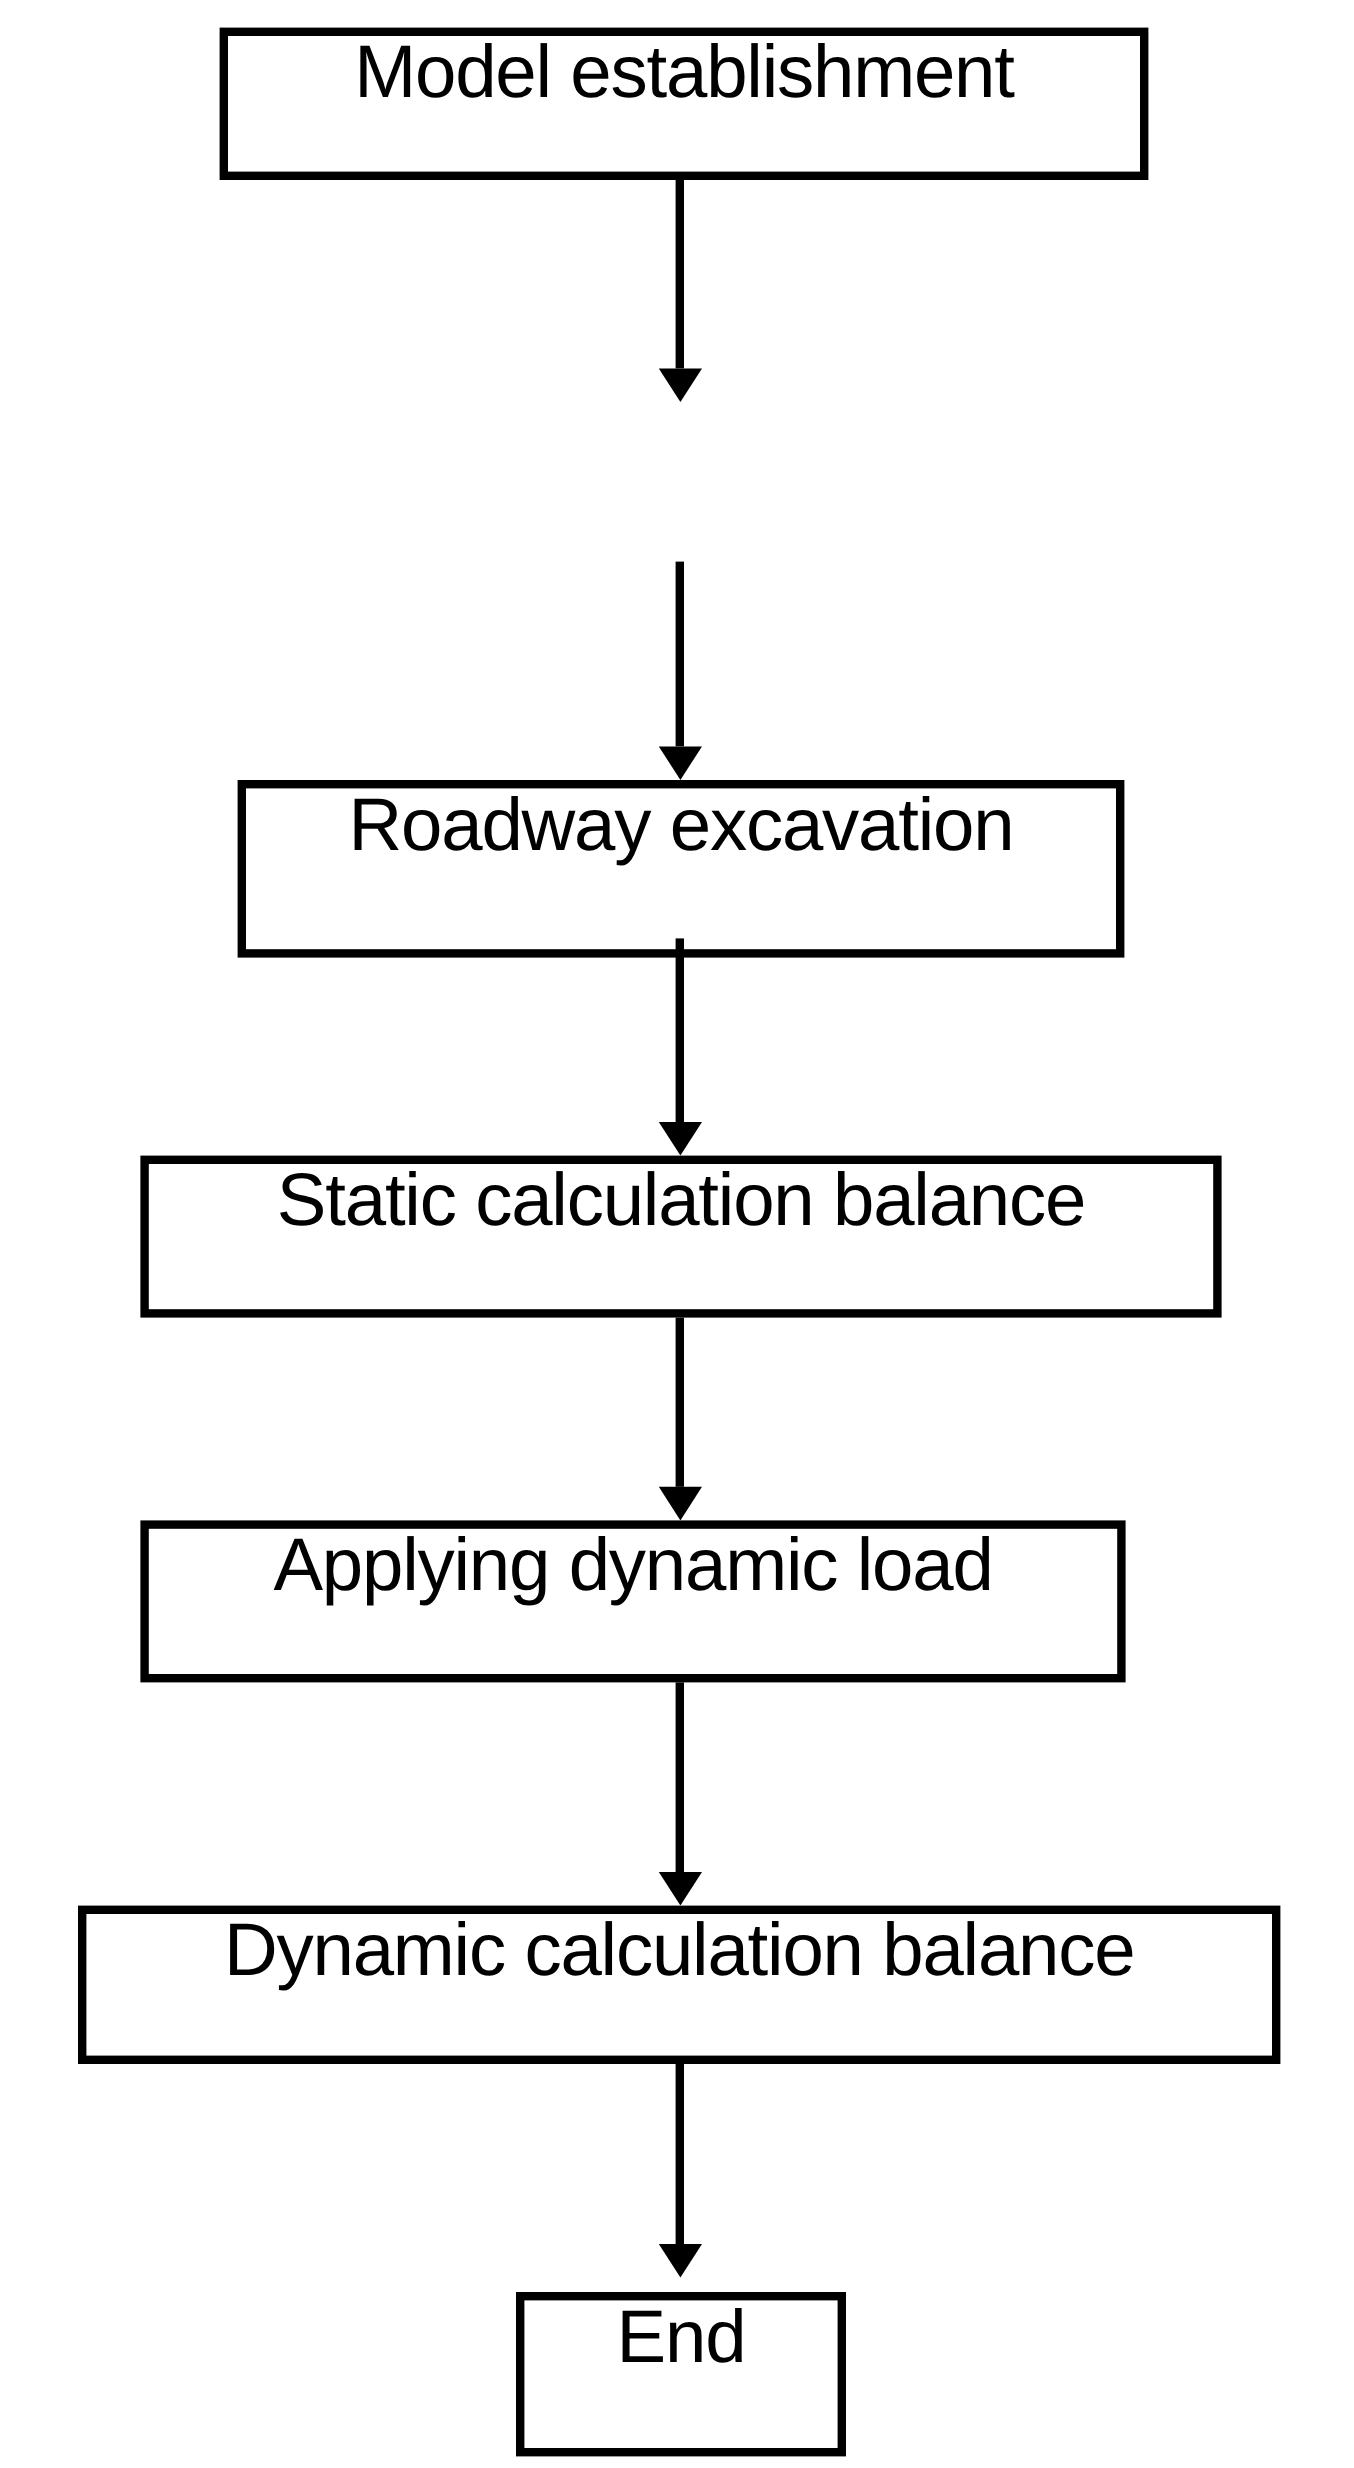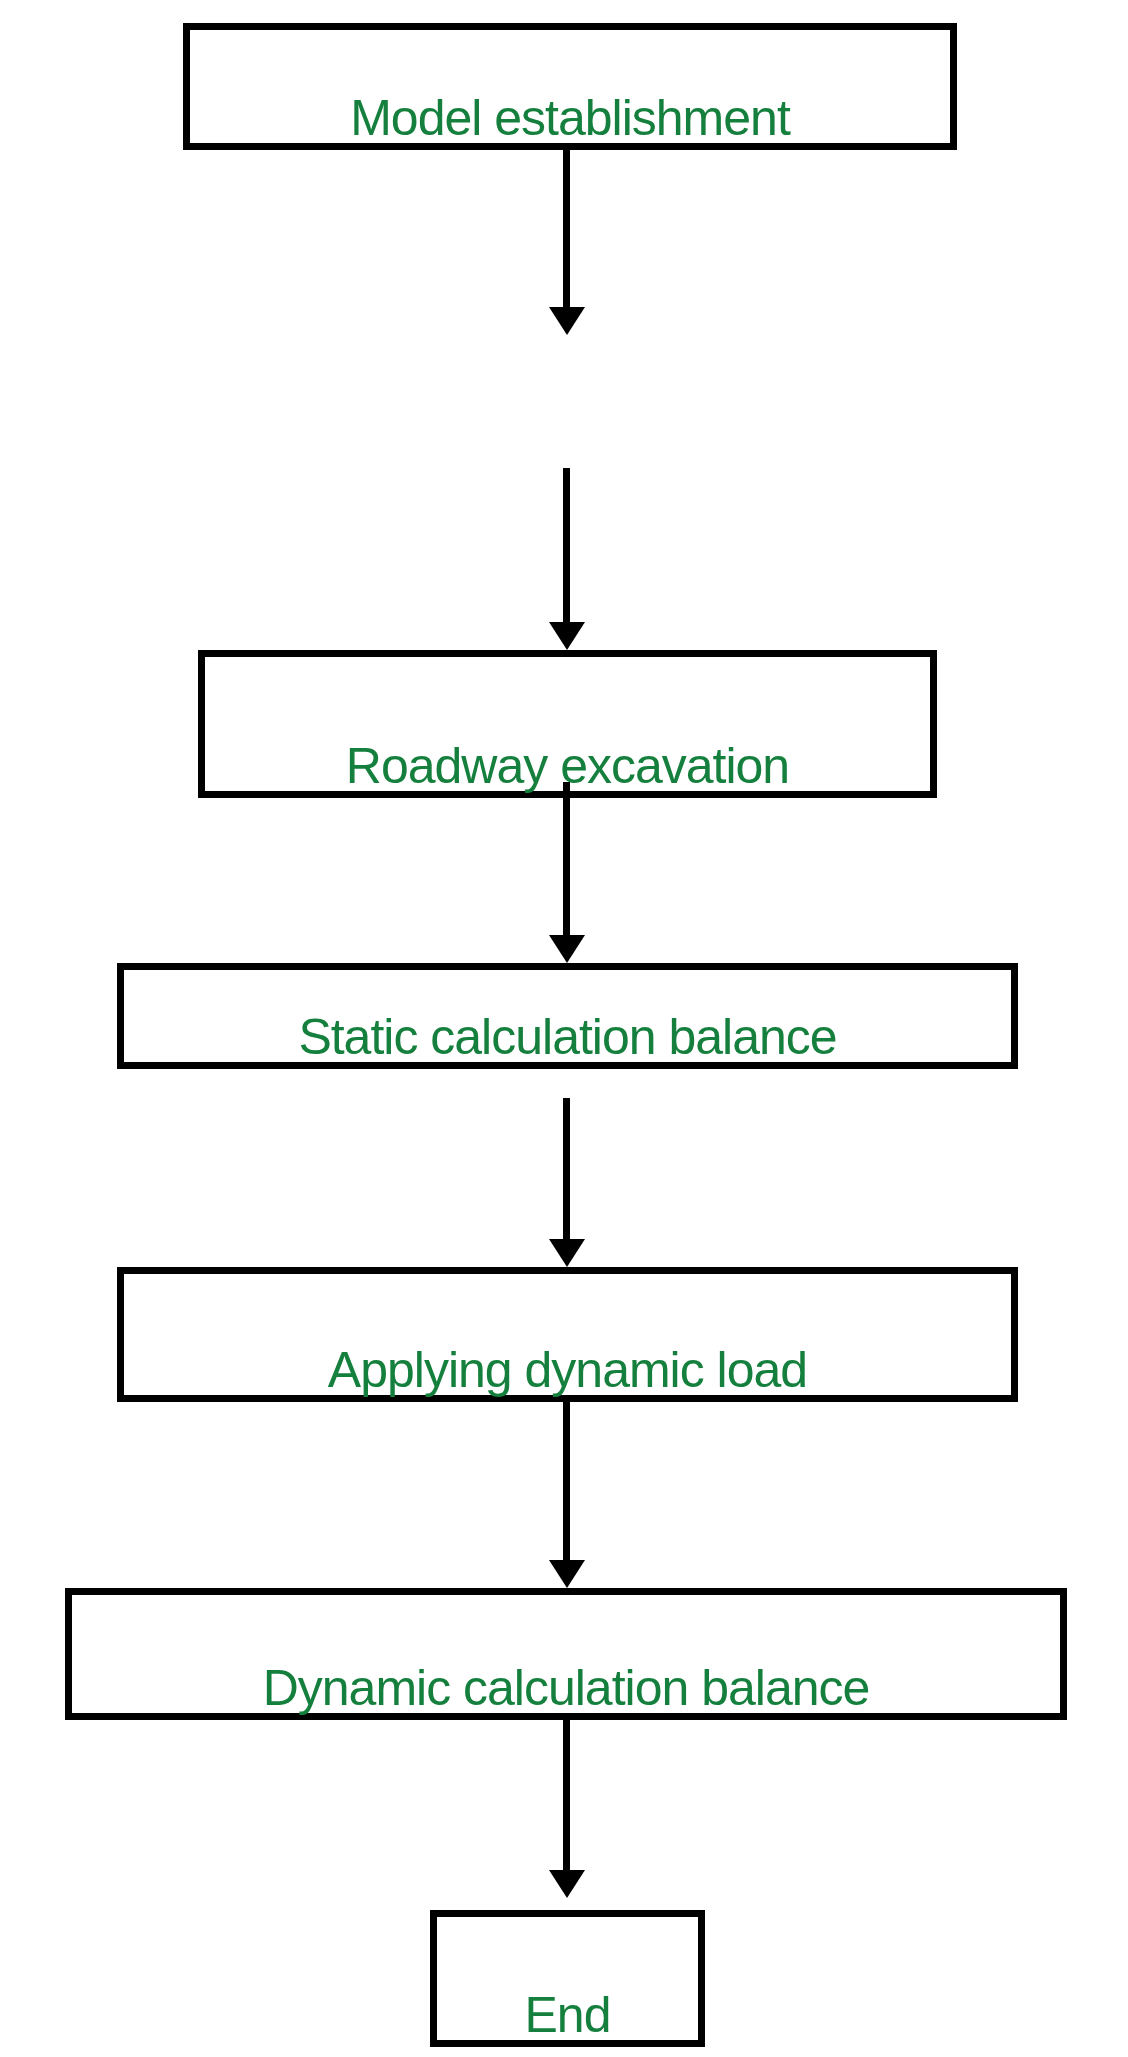--- a/index.html
+++ b/index.html
@@ -14,33 +14,33 @@
     background: #ffffff;
     font-family: "Liberation Sans", sans-serif;
     overflow: hidden;
   }
   .node {
     position: absolute;
     box-sizing: border-box;
     background: #ffffff;
     border: 7px solid #000000;
     display: flex;
-    align-items: flex-end;
+    align-items: flex-start;
     justify-content: center;
-    color: #15803d;
-    font-size: 50px;
+    color: #000000;
+    font-size: 62px;
     letter-spacing: -1px;
     white-space: nowrap;
     line-height: 1;
   }
   .n1 { left: 183px; top: 23px;   width: 774px;  height: 127px; }
   .n2 { left: 29px;  top: 335px;  width: 1074px; height: 133px; }
   .n3 { left: 198px; top: 650px;  width: 739px;  height: 148px; }
-  .n4 { left: 117px; top: 963px;  width: 901px;  height: 106px; }
-  .n5 { left: 117px; top: 1267px; width: 901px;  height: 135px; }
+  .n4 { left: 117px; top: 963px;  width: 901px;  height: 135px; }
+  .n5 { left: 117px; top: 1267px; width: 821px;  height: 135px; }
   .n6 { left: 65px;  top: 1588px; width: 1002px; height: 132px; }
   .n7 { left: 430px; top: 1898px; width: 275px;  height: 137px; margin-top: 12px; }
 
   .arrow {
     position: absolute;
     left: 548px;            
     width: 37px;
     display: flex;
     flex-direction: column;
     align-items: center;

